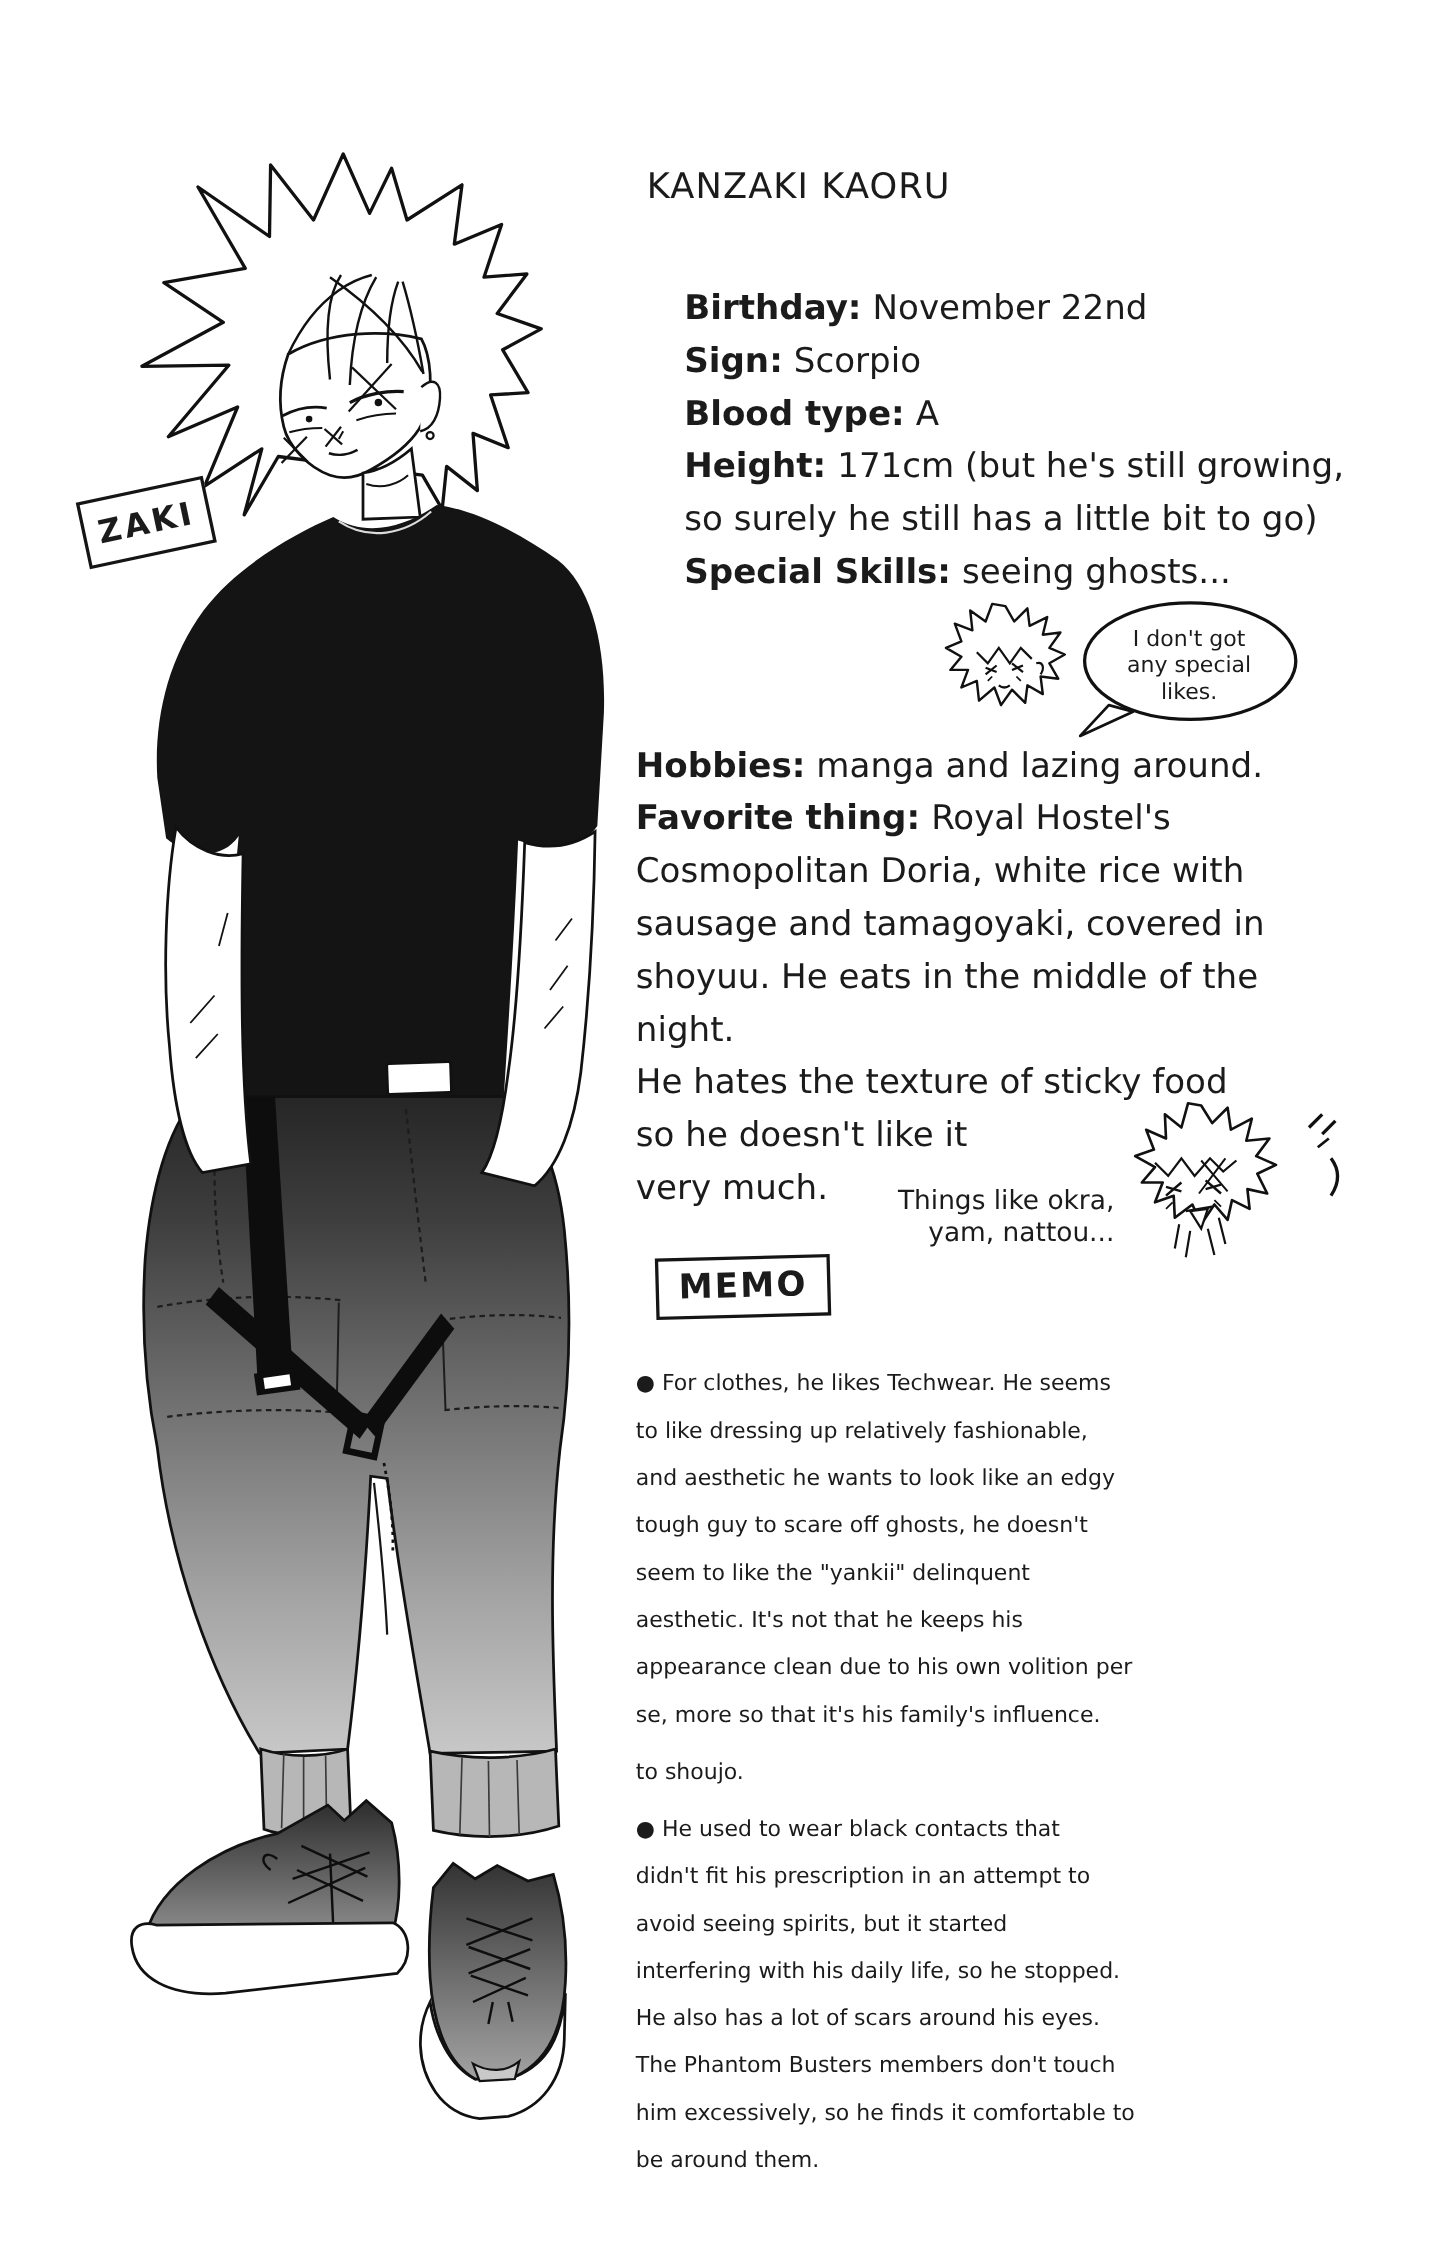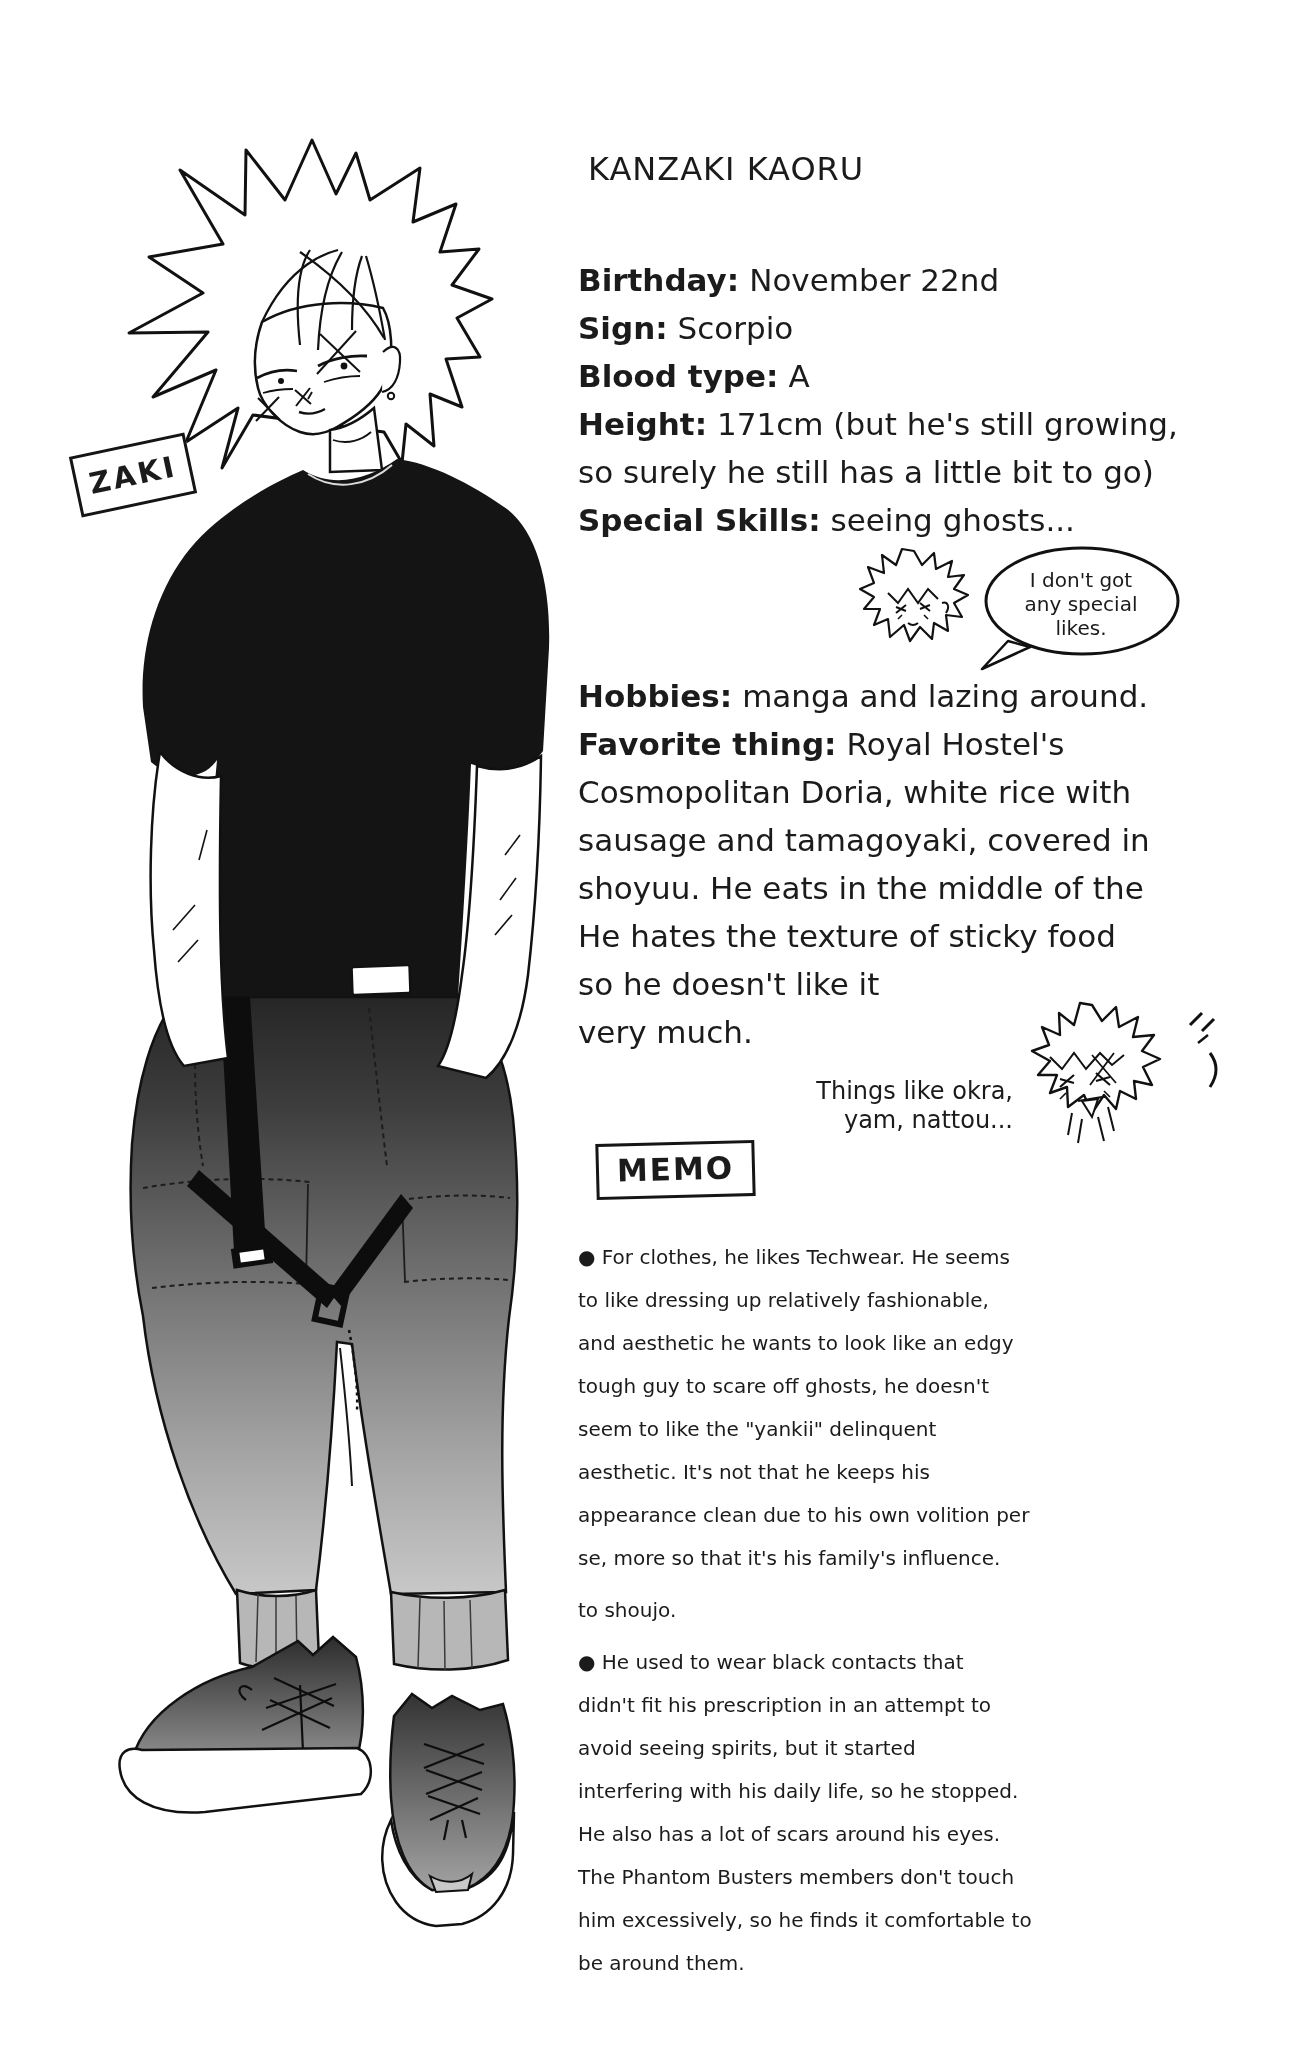--- a/index.html
+++ b/index.html
@@ -1,20 +1,20 @@
 <!DOCTYPE html>
 <html><head>
 <meta charset="utf-8">
 <style>
   html,body{margin:0;padding:0;background:#fff;}
   body{font-family:"DejaVu Sans", sans-serif; color:#1b1b1b;}
   #page{position:relative;width:1303px;height:2048px;background:#ffffff;overflow:hidden;}
   .abs{position:absolute;}
   .title{font-size:32px;letter-spacing:1px;font-weight:400;white-space:nowrap;}
-  .fields{font-size:31px;line-height:48px;white-space:nowrap;}
+  .fields{font-size:31px;line-height:48px;white-space:nowrap;margin-left:44px;}
   .flabel{font-weight:700;margin-right:10px;}
   .body-text{font-size:31px;line-height:48px;white-space:nowrap;}
   .memo-text{font-size:20px;line-height:43px;white-space:nowrap;}
   .memo-bullet{margin-bottom:9px;}
   .small-note{font-size:24px;line-height:29px;text-align:right;white-space:nowrap;}
   .bubble-text{font-size:20px;line-height:24px;text-align:center;white-space:nowrap;}
   .memo-box{border:3.5px solid #151515;padding:6px 18px 8px 18px;transform:rotate(-1.5deg);
             font-size:31px;font-weight:700;letter-spacing:2px;background:#fff;}
   .name-tag{border:3px solid #151515;width:112px;height:56px;transform:rotate(-12deg);
             display:flex;align-items:center;justify-content:center;
@@ -243,20 +243,21 @@
     <div>
       <span class="flabel">Hobbies:</span><span>manga and lazing around.</span>
     </div>
     <div>
       <span class="flabel">Favorite thing:</span><span>Royal Hostel's</span>
     </div>
     <div>
         <div>Cosmopolitan Doria, white rice with</div>
         <div>sausage and tamagoyaki, covered in</div>
         <div>shoyuu. He eats in the middle of the</div>
+        <div>night.</div>
         <div>He hates the texture of sticky food</div>
         <div>so he doesn't like it</div>
         <div>very much.</div>
       </div>
   </div>
 
   <div class="abs small-note" style="left:808px;top:1066px;width:205px;margin-top:11px;">
       <div>Things like okra,</div>
       <div>yam, nattou...</div>
     </div>

